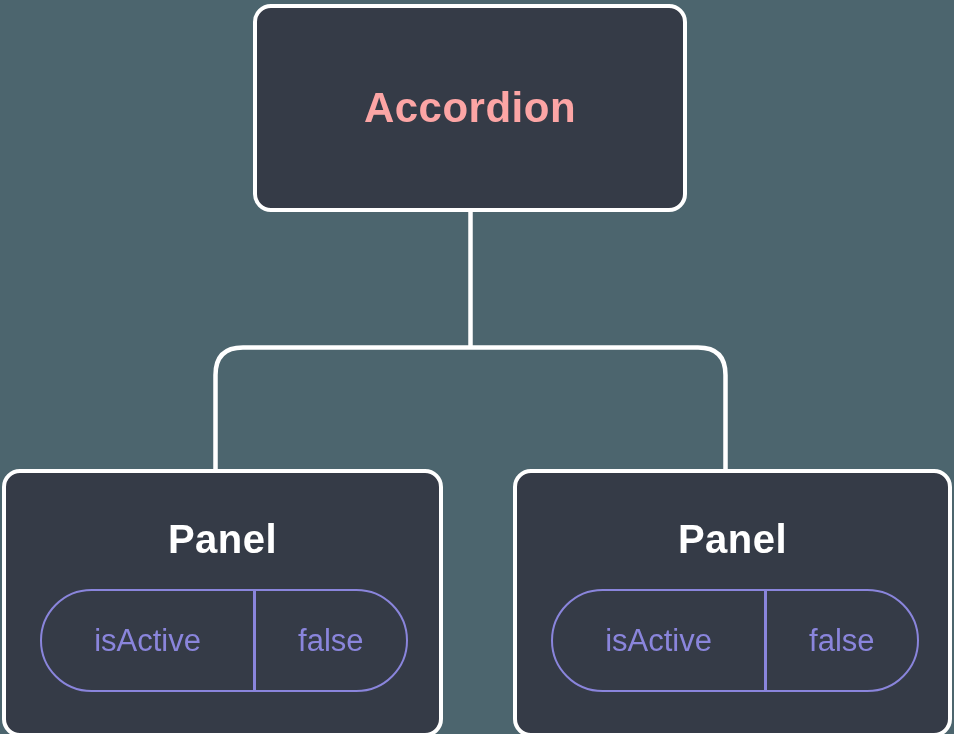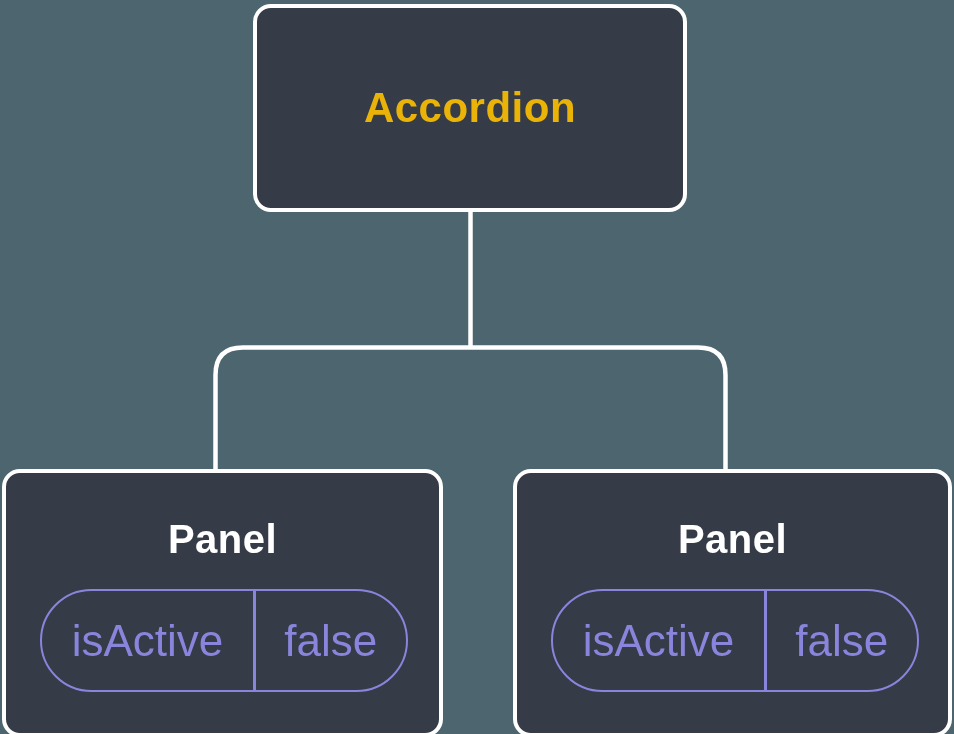--- a/index.html
+++ b/index.html
@@ -43,21 +43,21 @@
     height: 208px;
     display: flex;
     align-items: center;
     justify-content: center;
   }
 
   .node-title {
     font-size: 42px;
     font-weight: 600;
     letter-spacing: 0.5px;
-    color: #eab308;
+    color: #fca5a5;
   }
 
   .node-panel {
     top: 469px;
     width: 441px;
     height: 268px;
   }
 
   .node-panel.left  { left: 2px; }
   .node-panel.right { left: 513px; width: 439px; }
@@ -78,21 +78,21 @@
     position: absolute;
     left: 34px;
     top: 116px;
     width: 368px;
     height: 103px;
     border: 2.5px solid #8A85DC;
     border-radius: 999px;
     display: flex;
     align-items: stretch;
     color: #8A85DC;
-    font-size: 44px;
+    font-size: 31px;
     font-weight: 500;
   }
 
   .node-panel.right .state-pill { left: 34px; }
 
   .state-key, .state-value {
     display: flex;
     align-items: center;
     justify-content: center;
     white-space: nowrap;

